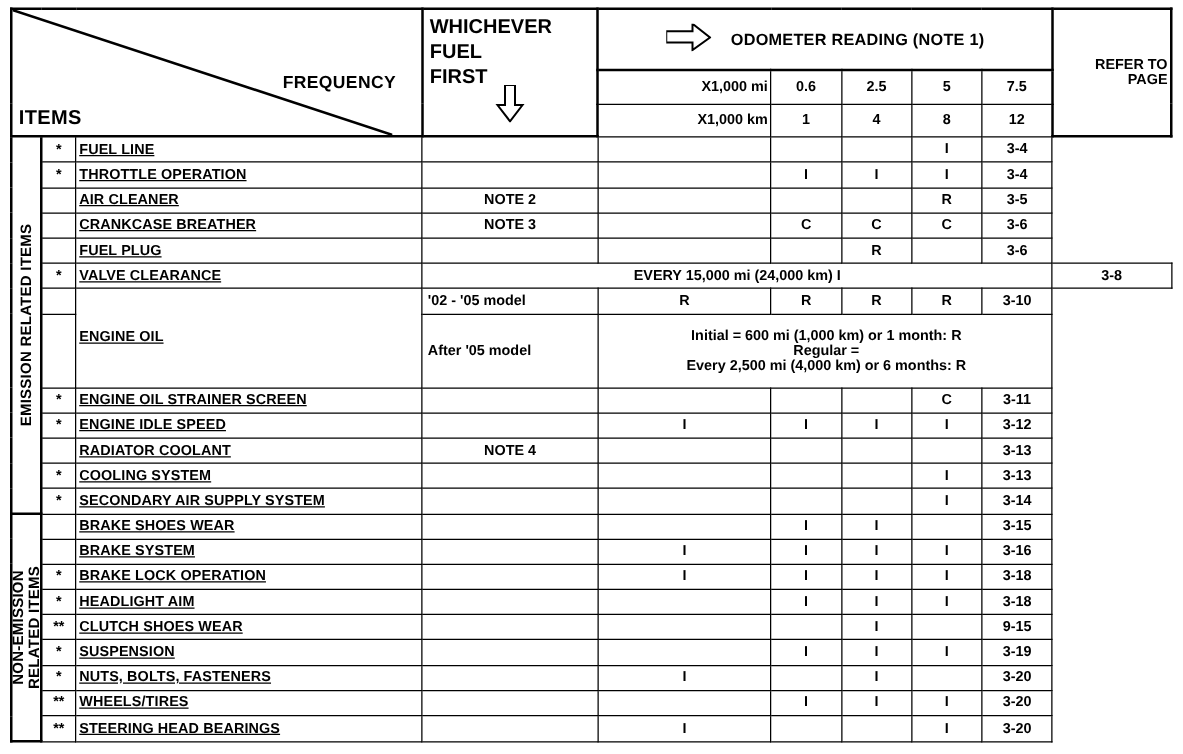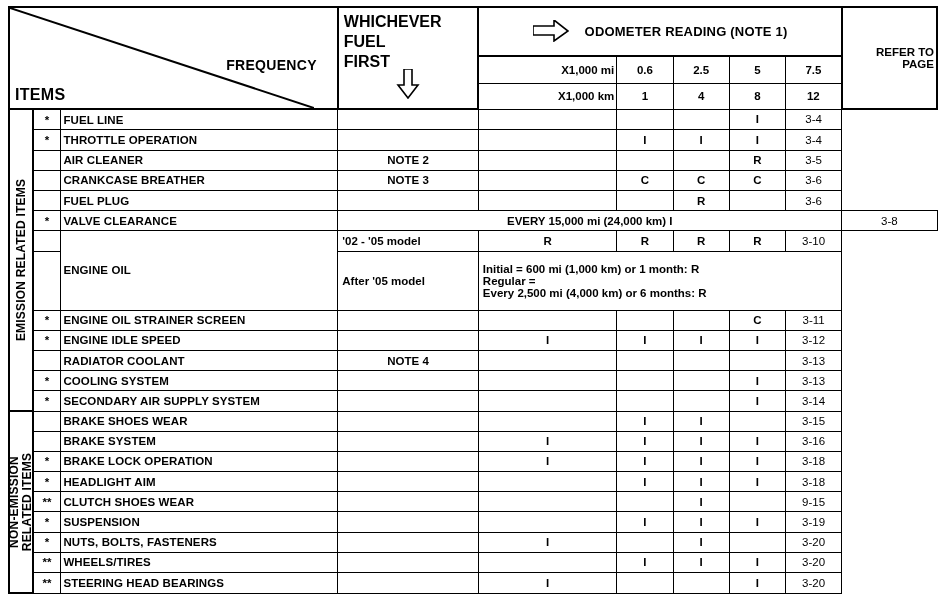--- a/index.html
+++ b/index.html
@@ -18,26 +18,26 @@
   .whichever .w-arrow{position:absolute;left:50%;transform:translateX(-50%);bottom:4px;}
   .odo-title{font-weight:bold;font-size:13px;letter-spacing:.2px;}
   .odo-wrap{display:flex;align-items:center;justify-content:center;gap:16px;}
   .refer{font-weight:bold;font-size:12.5px;line-height:1.25;text-align:right;}
   .unit{font-weight:bold;font-size:12px;text-align:right;padding-left:6px !important;}
   .num{font-weight:bold;font-size:12.5px;text-align:center;}
   
   .side{width:22px;padding:0 !important;position:relative;}
   .side .vert{position:absolute;left:50%;top:50%;transform:translate(-50%,-50%) rotate(-90deg);white-space:nowrap;font-weight:bold;font-size:12px;letter-spacing:.2px;text-align:center;}
   .ast{width:26px;text-align:center;font-weight:bold;font-size:12.5px;}
-  .item{font-weight:bold;font-size:12px;letter-spacing:.1px;white-space:nowrap;}
+  .item{font-weight:bold;font-size:12px;letter-spacing:.1px;white-space:nowrap;text-decoration:underline;}
   .freqcell{text-align:center;font-weight:bold;font-size:11.5px;margin-left:12px;}
   .freqcell.l{text-align:left;padding-left:4px !important;}
   .mark{text-align:center;font-weight:bold;font-size:12.5px;}
-  .page{text-align:center;font-weight:normal;font-size:12px;}
-  .span-multi{font-weight:bold;font-size:11.5px;text-align:left;padding-left:4px !important;line-height:1.2;margin-top:36px;}
+  .page{text-align:center;font-weight:bold;font-size:12px;}
+  .span-multi{font-weight:bold;font-size:11.5px;text-align:center;padding-left:4px !important;line-height:1.2;margin-top:36px;}
   .every15{font-weight:bold;font-size:12px;text-align:center;}
 </style>
 </head>
 <body>
 
 <div class="sheet">
   <table class="mtable">
     <colgroup>
       <col style="width:22px">
       <col style="width:26px">

